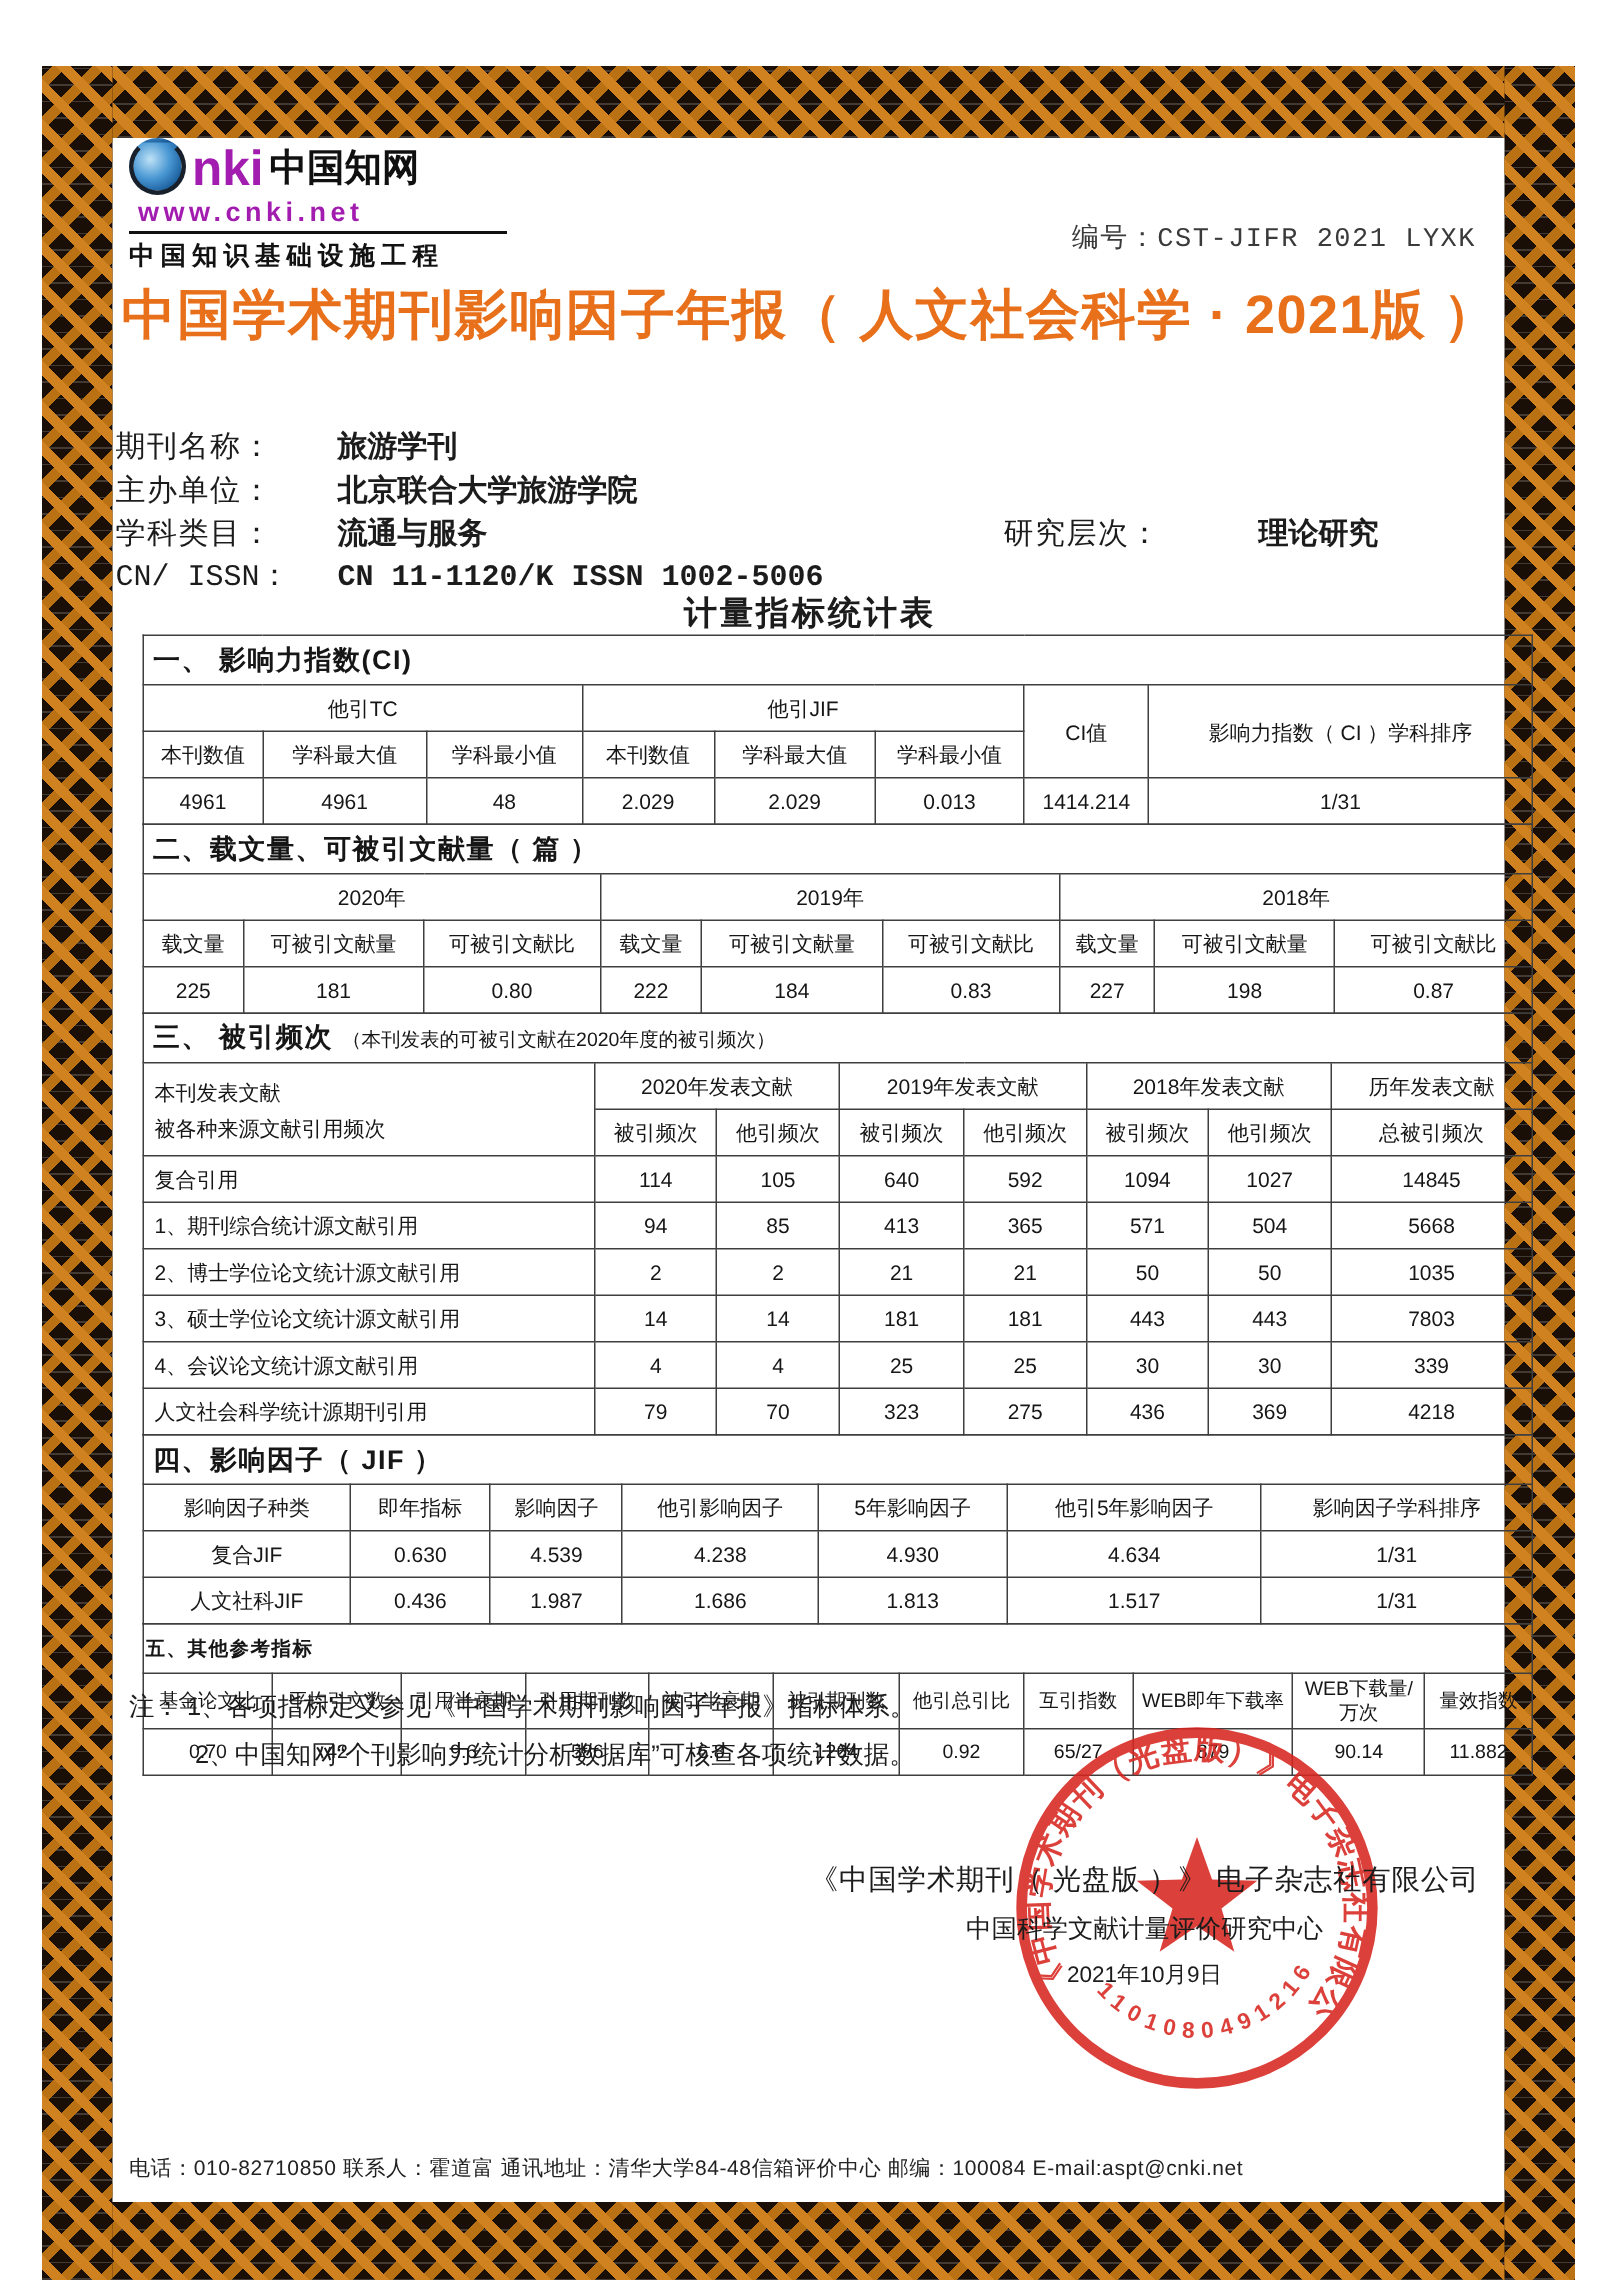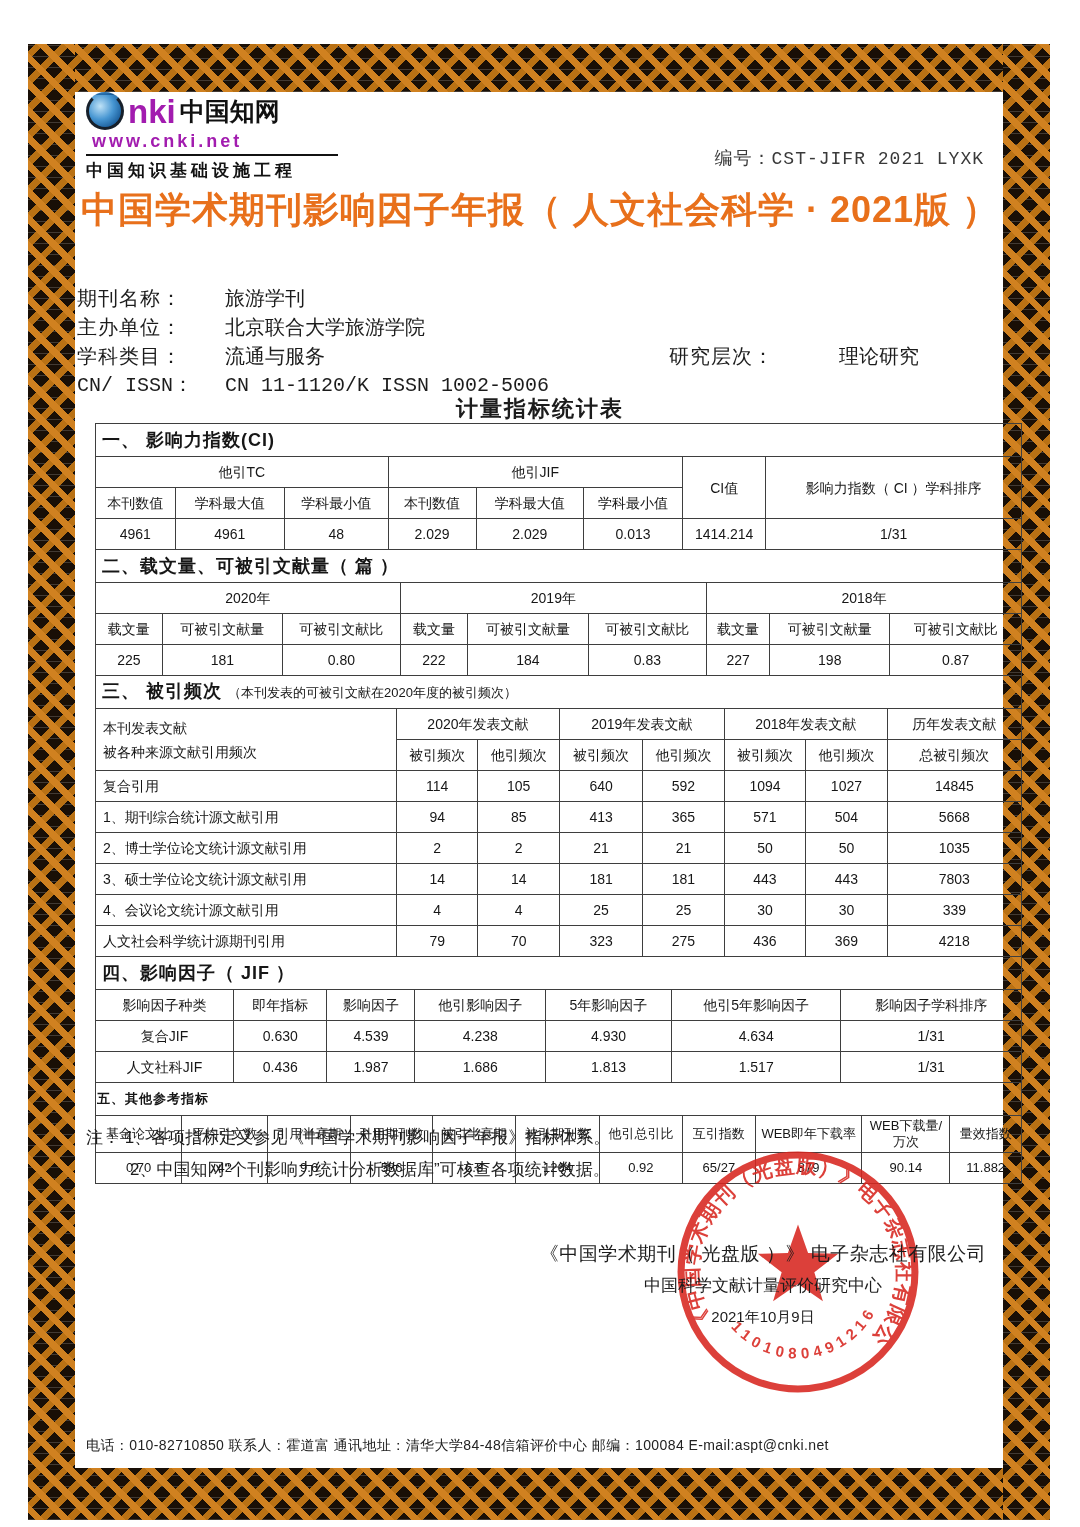--- a/index.html
+++ b/index.html
@@ -28,21 +28,21 @@
   .slogan{font-size:17px;font-weight:bold;letter-spacing:4px;color:#121212;border-top:2px solid #111;padding-top:3px;width:252px;}
   
   .serial{position:absolute;right:96px;top:146px;font-size:18px;color:#3a3a3a;
           font-family:"Liberation Mono","DejaVu Sans Mono",monospace;letter-spacing:1px;}
   .doc-title{position:absolute;left:0;right:0;top:186px;text-align:center;
              font-size:36px;font-weight:bold;color:#e8701b;letter-spacing:1px;}
   
   .info{position:absolute;left:77px;top:252px;width:912px;font-size:20px;margin-top:32px;}
   .info-row{display:flex;line-height:29px;}
   .info-label{width:148px;letter-spacing:1px;}
-  .info-value{flex:0 0 auto;}
+  .info-value{flex:0 0 auto;font-weight:bold;}
   .info-right{margin-left:auto;display:flex;width:320px;}
   .info-right .info-label{width:170px;}
   .mono{font-family:"Liberation Mono","DejaVu Sans Mono",monospace;letter-spacing:0;}
   
   .stats-title{position:absolute;left:0;right:0;top:394px;text-align:center;font-size:22px;font-weight:600;letter-spacing:2px;}
   .tables{position:absolute;left:95px;top:424px;width:927px;}
   table{border-collapse:collapse;width:100%;table-layout:fixed;margin-top:-1px;}
   td{border:1px solid #3e3e3e;text-align:center;font-size:14px;padding:2px 2px;height:26px;line-height:16px;color:#161616;}
   td.sec{border-bottom:1px solid #3e3e3e;text-align:left;font-size:18px;font-weight:bold;height:28px;padding-left:6px;letter-spacing:1px;}
   td.sec .small{font-size:13px;font-weight:normal;letter-spacing:0;}

